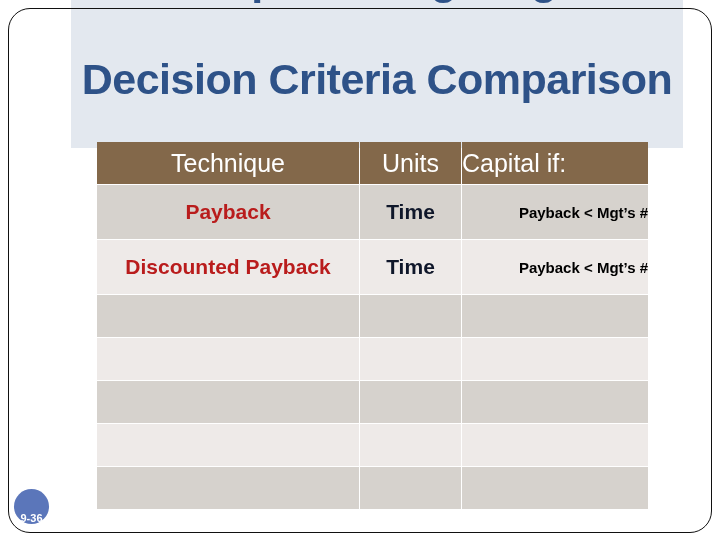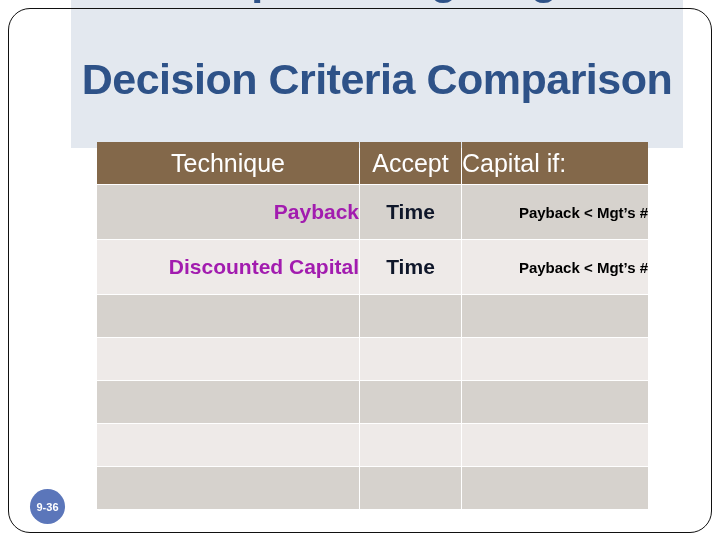--- a/index.html
+++ b/index.html
@@ -105,24 +105,24 @@
   }
   thead th.th-accept { padding-left: 9px; text-align: left; }
 
   tbody tr.row-dark  td { background: #d6d2cd; }
   tbody tr.row-light td { background: #eeeae8; }
 
   tbody td { height: 42px; }
   tbody tr.row-data td { height: 54px; }
 
   td.cell-technique {
-    text-align: right;
+    text-align: center;
     font-size: 21px;
     font-weight: bold;
-    color: #a21caf;
+    color: #b91c1c;
   }
   td.cell-units {
     text-align: center;
     font-size: 21px;
     font-weight: bold;
     color: #0f172a;
   }
   td.cell-accept {
     text-align: right;
     font-size: 15px;
@@ -130,28 +130,28 @@
     color: #000000;
     padding-left: 9px;
     line-height: 19px;
     box-sizing: border-box;
   }
   td.empty-cell { font-size: 1px; line-height: 1px; }
 
   
   #slide-number-badge {
     position: absolute;
-    left: 30px;
+    left: 14px;
     top: 489px;
     width: 35px;
     height: 35px;
     border-radius: 50%;
     background: #5b76ba;
     display: flex;
-    align-items: center;
+    align-items: flex-end;
     justify-content: center;
     color: #ffffff;
     font-size: 11px;
     font-weight: bold;
   }
 </style>
 </head>
 <body>
 
 <div id="overflow-title">
@@ -164,34 +164,34 @@
 
 <table id="criteria-table">
   <colgroup>
     <col class="c-technique">
     <col class="c-units">
     <col class="c-accept">
   </colgroup>
   <thead>
     <tr>
       <th class="th-technique">Technique</th>
-      <th class="th-units">Accept</th>
+      <th class="th-units">Units</th>
       <th class="th-accept">Capital if:</th>
     </tr>
   </thead>
   <tbody>
 
     <tr class="row-dark row-data">
       <td class="cell-technique">Payback</td>
       <td class="cell-units">Time</td>
       <td class="cell-accept">Payback &lt; Mgt’s #</td>
     </tr>
 
     <tr class="row-light row-data">
-      <td class="cell-technique">Discounted Capital</td>
+      <td class="cell-technique">Discounted Payback</td>
       <td class="cell-units">Time</td>
       <td class="cell-accept">Payback &lt; Mgt’s #</td>
     </tr>
 
     <tr class="row-dark">
       <td class="empty-cell">&nbsp;</td>
       <td class="empty-cell">&nbsp;</td>
       <td class="empty-cell">&nbsp;</td>
     </tr>
 

